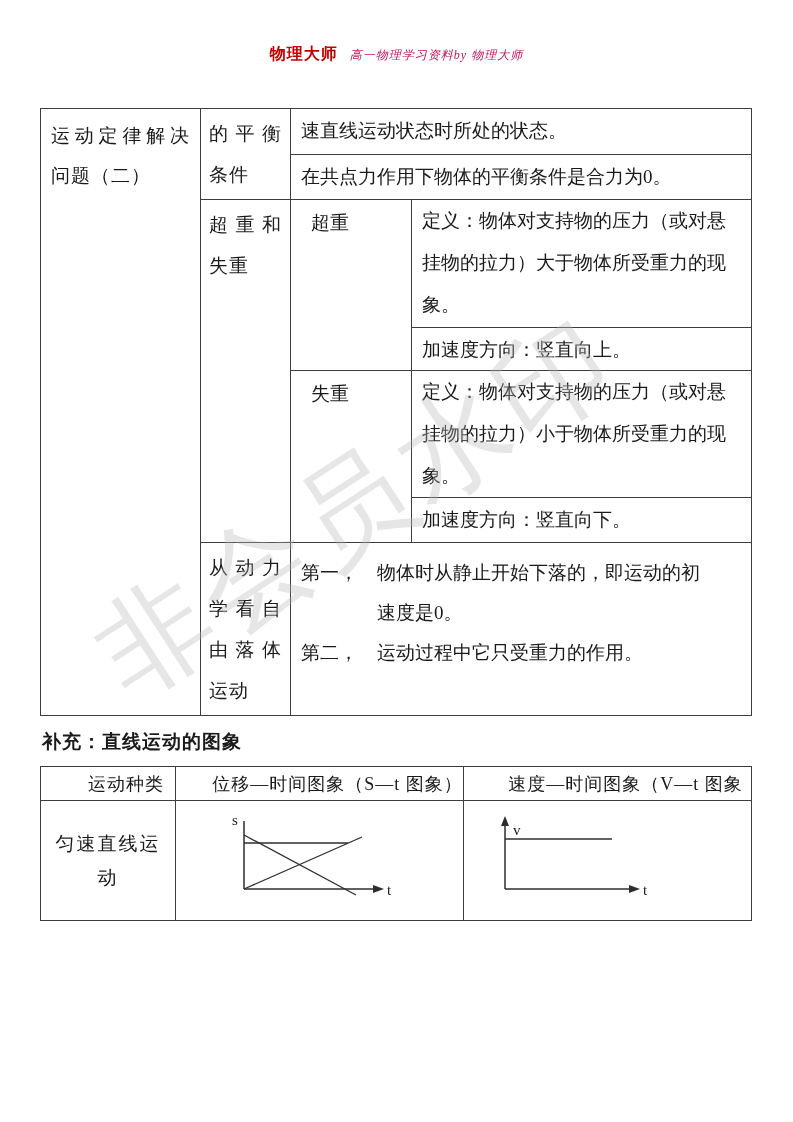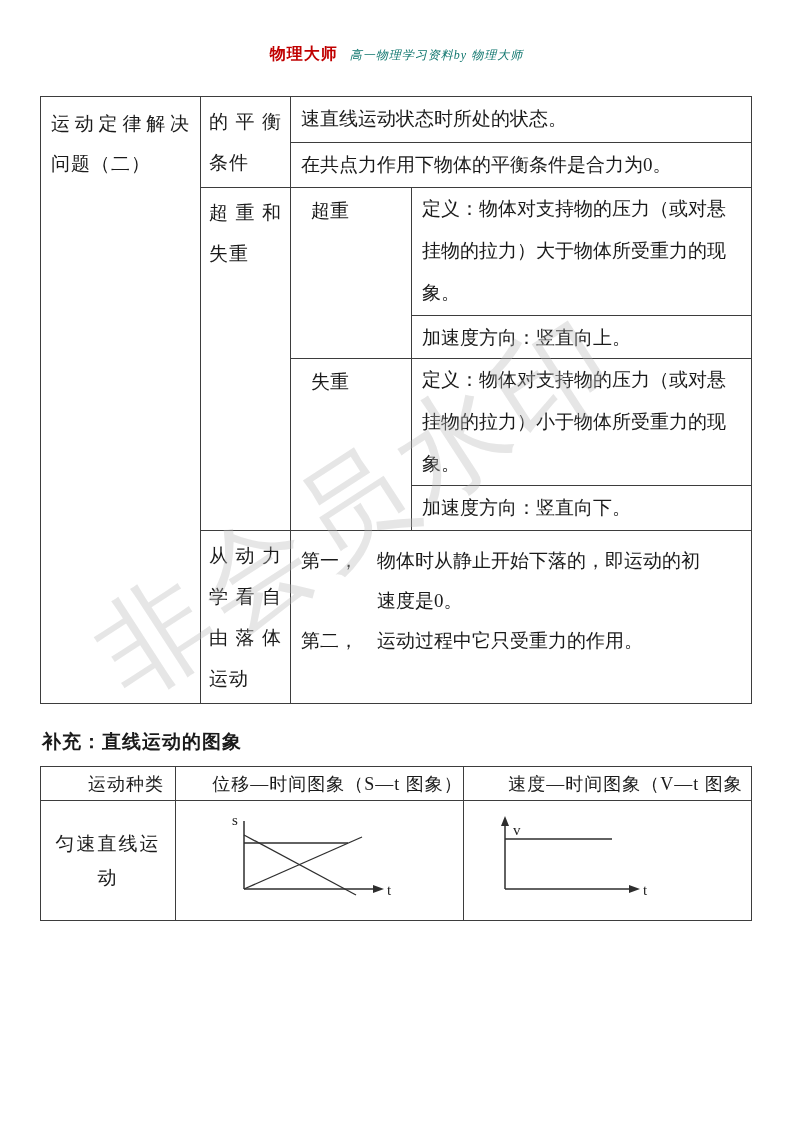--- a/index.html
+++ b/index.html
@@ -3,32 +3,32 @@
 <meta charset="utf-8">
 <style>
   * { margin:0; padding:0; box-sizing:border-box; }
   html,body { background:#ffffff; }
   body { font-family:"Liberation Serif","DejaVu Serif",serif; color:#1a1a1a; }
   .page { position:relative; width:793px; height:1122px; margin:0 auto; background:#ffffff; overflow:hidden; }
 
   
   .doc-header { position:absolute; top:44px; left:0; width:100%; text-align:center; white-space:nowrap; }
   .doc-header .h-bold { color:#c00000; font-weight:bold; font-size:16px; letter-spacing:1px; }
-  .doc-header .h-sub  { color:#0f766e; font-size:12px; font-style:italic; margin-left:8px; letter-spacing:1px; }
+  .doc-header .h-sub  { color:#be185d; font-size:12px; font-style:italic; margin-left:8px; letter-spacing:1px; }
 
   
   .watermark { position:absolute; left:150px; top:580px; transform:rotate(-33deg); transform-origin:left bottom;
                font-size:112px; color:#b9b9b9; opacity:0.35; letter-spacing:6px; white-space:nowrap;
                pointer-events:none; z-index:4; }
 
   
   table { border-collapse:collapse; table-layout:fixed; }
   td { border:1.5px solid #3d3d3d; vertical-align:top; font-size:19px; overflow:hidden; }
 
-  .t1 { position:absolute; left:40px; top:96px; width:711px;border-radius:14px; }
+  .t1 { position:absolute; left:40px; top:108px; width:711px;border-radius:14px; }
   .t1 .topic    { padding:7px 10px; line-height:40px; text-align:justify; text-justify:inter-character; letter-spacing:1px; }
   .t1 .seclabel { padding:4px 8px;  line-height:41px; text-align:justify; text-justify:inter-character; letter-spacing:1px;margin-left:37px; }
   .t1 .term     { padding:6px 20px; line-height:34px; }
   .t1 .content  { padding:2px 8px 0 10px; line-height:40px; }
   .t1 .def      { line-height:42px; padding-top:0; }
   .t1 .pre      { white-space:pre-wrap; line-height:40px; padding-top:10px; }
   .t1 tr.r1 td { height:44px; }
   .t1 tr.r2 td { height:41px; }
   .t1 tr.r3 td { height:128px; }
   .t1 tr.r4 td { height:42px; }

